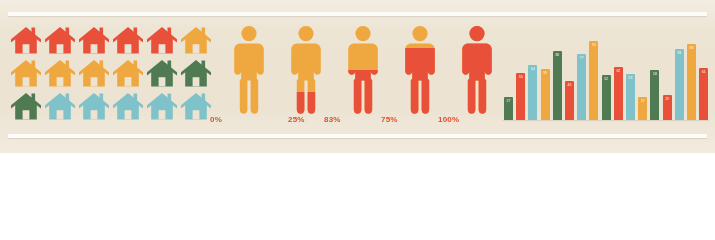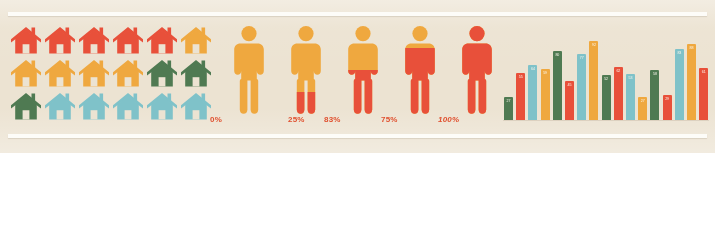--- a/index.html
+++ b/index.html
@@ -405,21 +405,21 @@
             </defs>
             <g fill="#efa83f">
               <circle cx="23" cy="9.6" r="7.6"></circle>
               <path d="M14.4 19.6 H31.6 C35.3 19.6 37.8 22.2 37.8 25.6 V47.0 C37.8 49.3 36.3 50.8 34.3 50.8 C32.3 50.8 30.8 49.3 30.8 47.0 V56.6 H15.2 V47.0 C15.2 49.3 13.7 50.8 11.7 50.8 C9.7 50.8 8.2 49.3 8.2 47.0 V25.6 C8.2 22.2 10.7 19.6 14.4 19.6 Z"></path>
               <path d="M15.5 55.0 H21.4 V85.4 C21.4 88.1 19.9 89.8 17.6 89.8 C15.3 89.8 13.8 88.1 13.8 85.4 V57.0 C13.8 55.8 14.5 55.0 15.5 55.0 Z"></path>
               <path d="M24.6 55.0 H30.5 C31.5 55.0 32.2 55.8 32.2 57.0 V85.4 C32.2 88.1 30.7 89.8 28.4 89.8 C26.1 89.8 24.6 88.1 24.6 85.4 Z"></path>
             </g>
             <rect x="0" y="2" width="46" height="90" fill="#e8503a" clip-path="url(#fillclip4)"></rect>
           </svg>
         </div>
-        <div class="figure-label" style="left: 212px; font-style: italic;">100%</div>
+        <div class="figure-label" style="left: 212px;">100%</div>
       </div>
   </div>
 
   <div class="panel" id="panel-bars">
     <div id="bar-chart">
       <div id="bar-baseline"></div>
     <div class="bar" style="left: 1px; height: 23.22px; background: rgb(79, 122, 82);">
           <span class="bar-value">27</span>
         </div>
         <div class="bar" style="left: 13.2px; height: 47.3px; background: rgb(232, 80, 58);">

